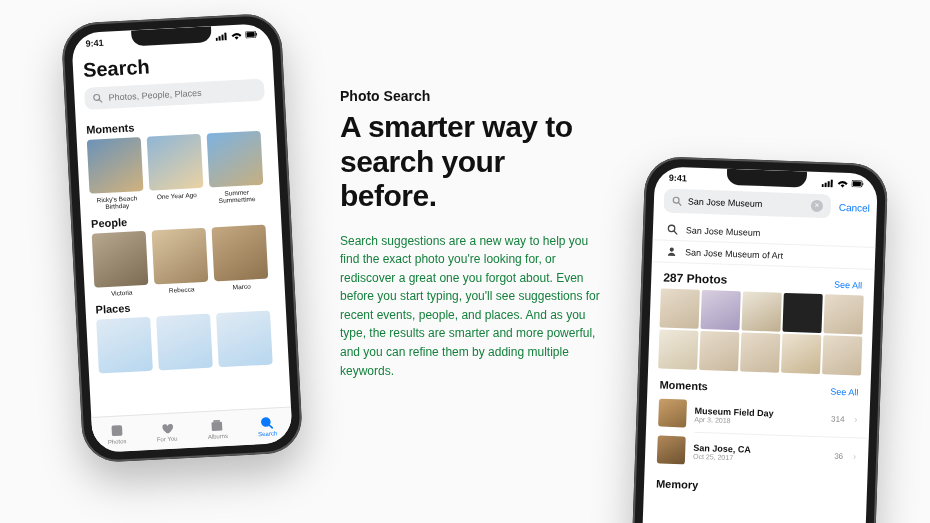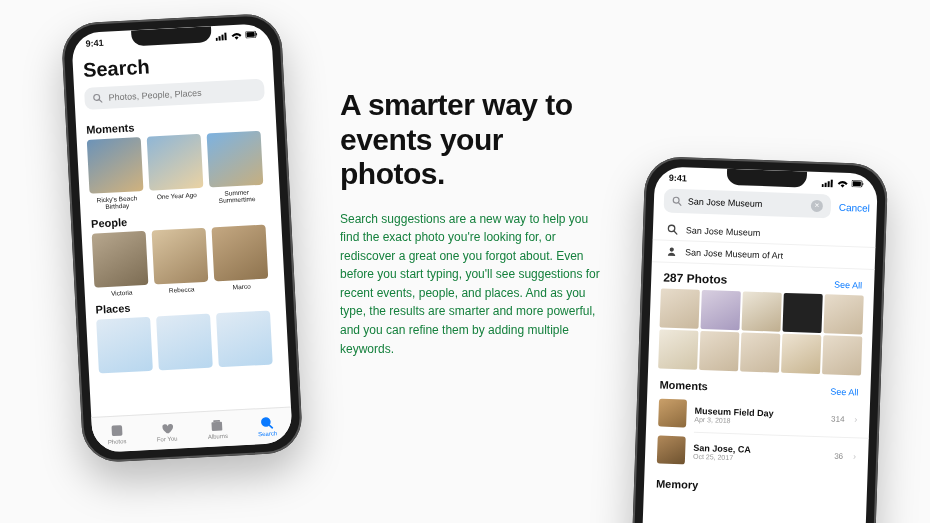--- a/index.html
+++ b/index.html
@@ -112,21 +112,22 @@
   .momentitem .mc { font-size:8px; color:#888; margin-right:2px;}
   .momentitem .chev { color:#c5c5c7; font-size:9px;}
   .divider { height:1px; background:#efefef; margin-left:48px;}
 
   .mag svg, .suggestion svg { display:block; }
 </style>
 </head>
 <body>
 
 <div class="copy">
-  <div class="headline">A smarter way to events your photos.</div>
+  <div class="eyebrow">Photo Search</div>
+  <div class="headline">A smarter way to search your before.</div>
   <div class="body">Search suggestions are a new way to help you find the exact photo you're looking for, or rediscover a great one you forgot about. Even before you start typing, you'll see suggestions for recent events, people, and places. And as you type, the results are smarter and more powerful, and you can refine them by adding multiple keywords.</div>
 </div>
 
 <div id="phone1" class="phone">
   <div class="screen">
     <div class="notch"></div>
     <div class="statusbar">
       <span>9:41</span>
       <span class="right">
         <span class="sig">

